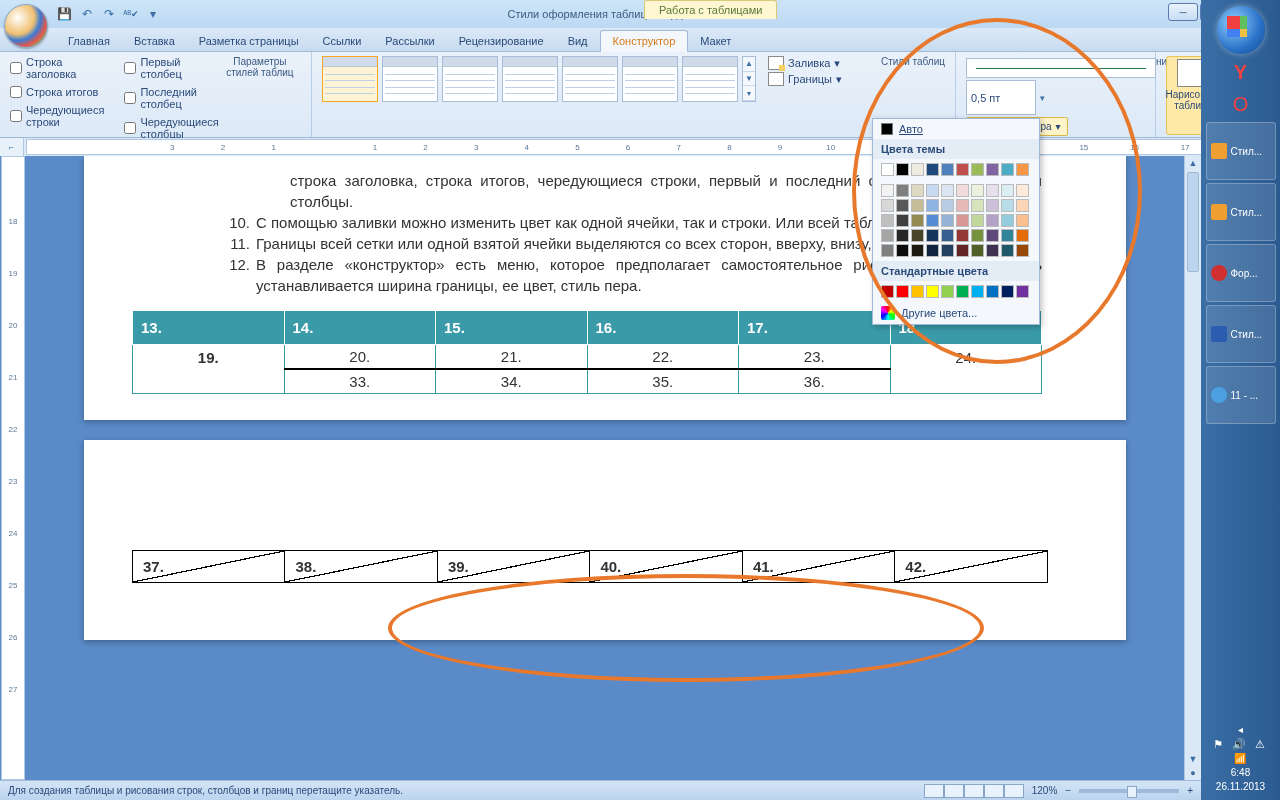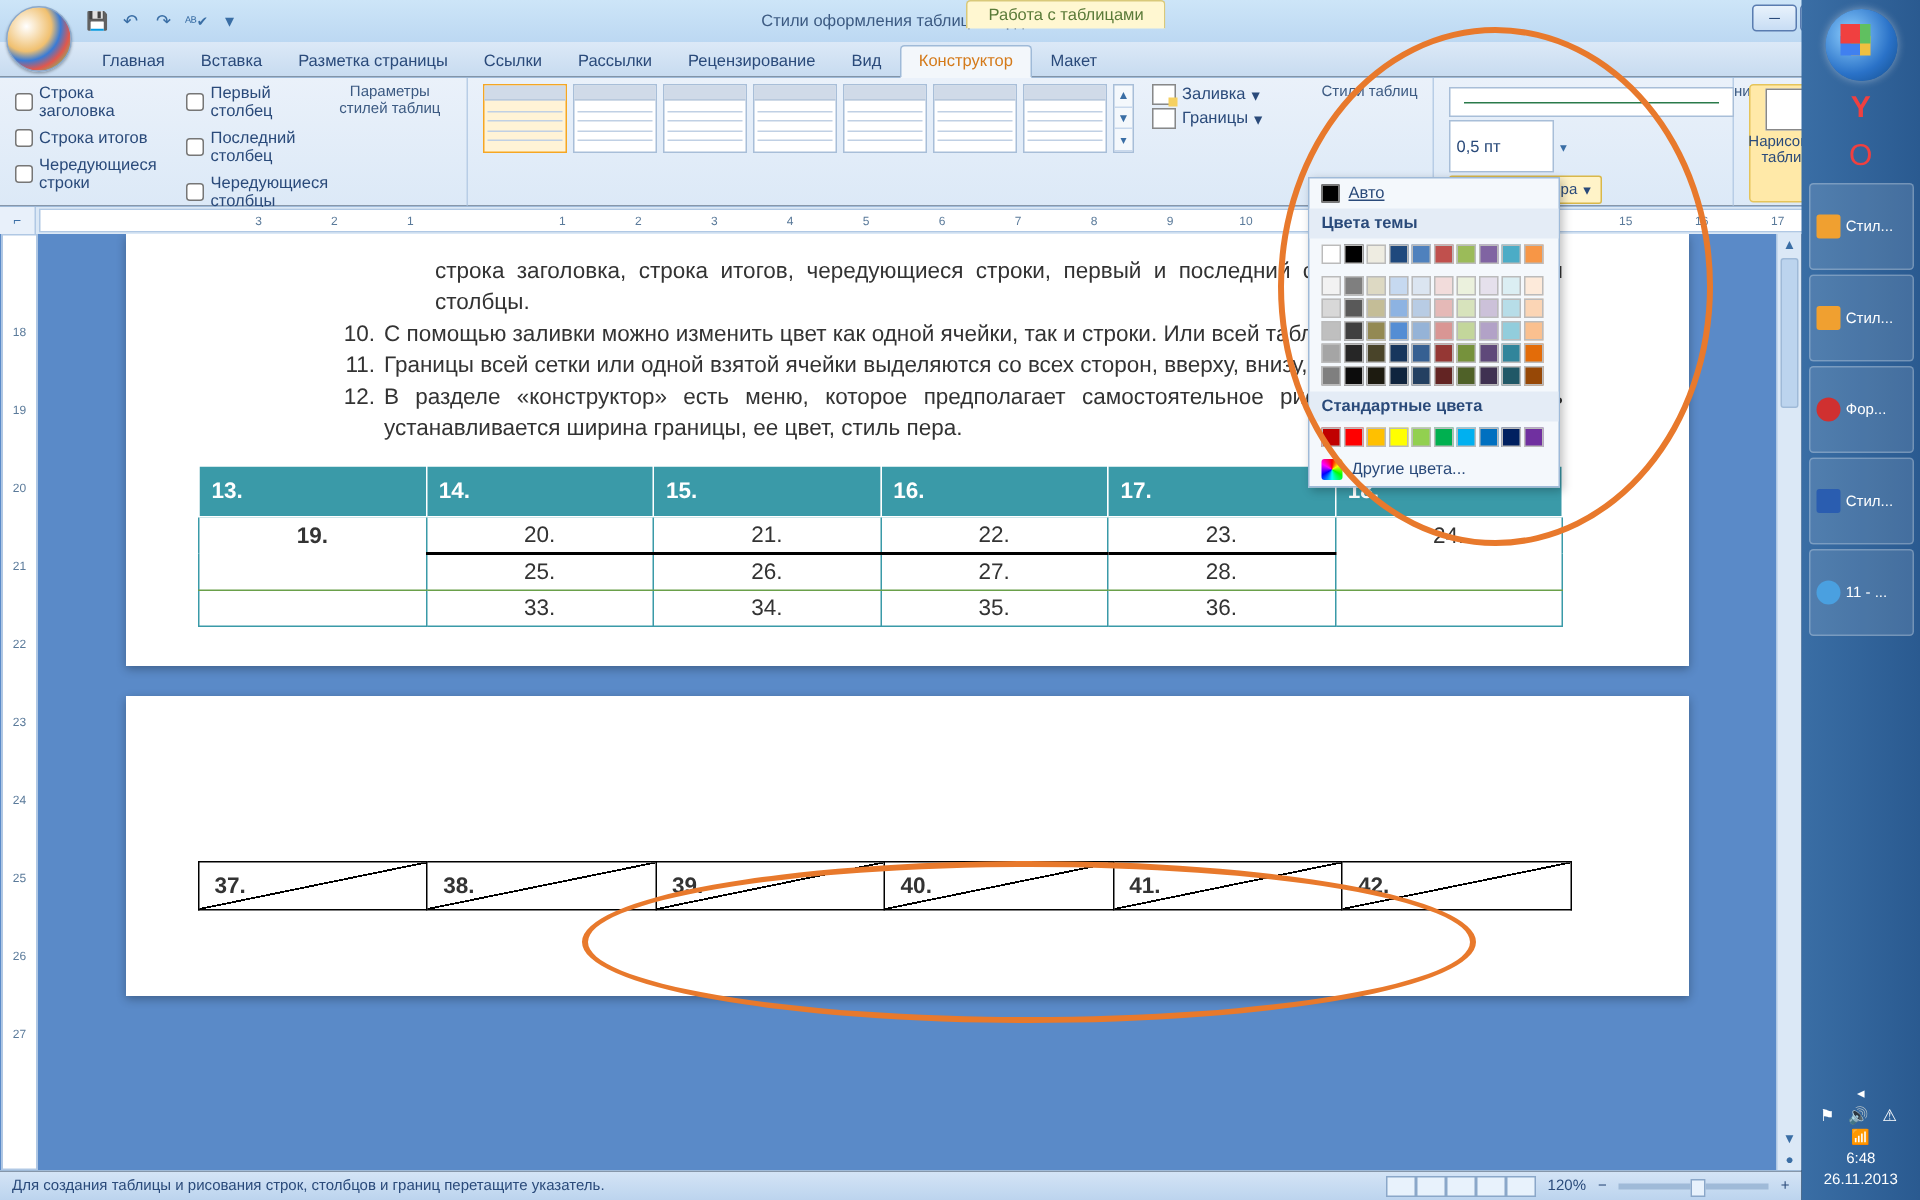--- a/index.html
+++ b/index.html
@@ -372,28 +372,20 @@
             </tr>
           </thead>
         <tbody id="t1b">
             <tr class="body">
               <td class="first">19.</td>
               <td style="border-bottom: 2px solid rgb(0, 0, 0);">20.</td>
               <td style="border-bottom: 2px solid rgb(0, 0, 0);">21.</td>
               <td style="border-bottom: 2px solid rgb(0, 0, 0);">22.</td>
               <td style="border-bottom: 2px solid rgb(0, 0, 0);">23.</td>
               <td>24.</td>
-            </tr>
-            <tr class="body green-hr">
-              <td class="first"></td>
-              <td>25.</td>
-              <td>26.</td>
-              <td>27.</td>
-              <td>28.</td>
-              <td></td>
             </tr>
             <tr class="body">
               <td class="first"></td>
               <td>33.</td>
               <td>34.</td>
               <td>35.</td>
               <td>36.</td>
               <td></td>
             </tr>
           </tbody>

